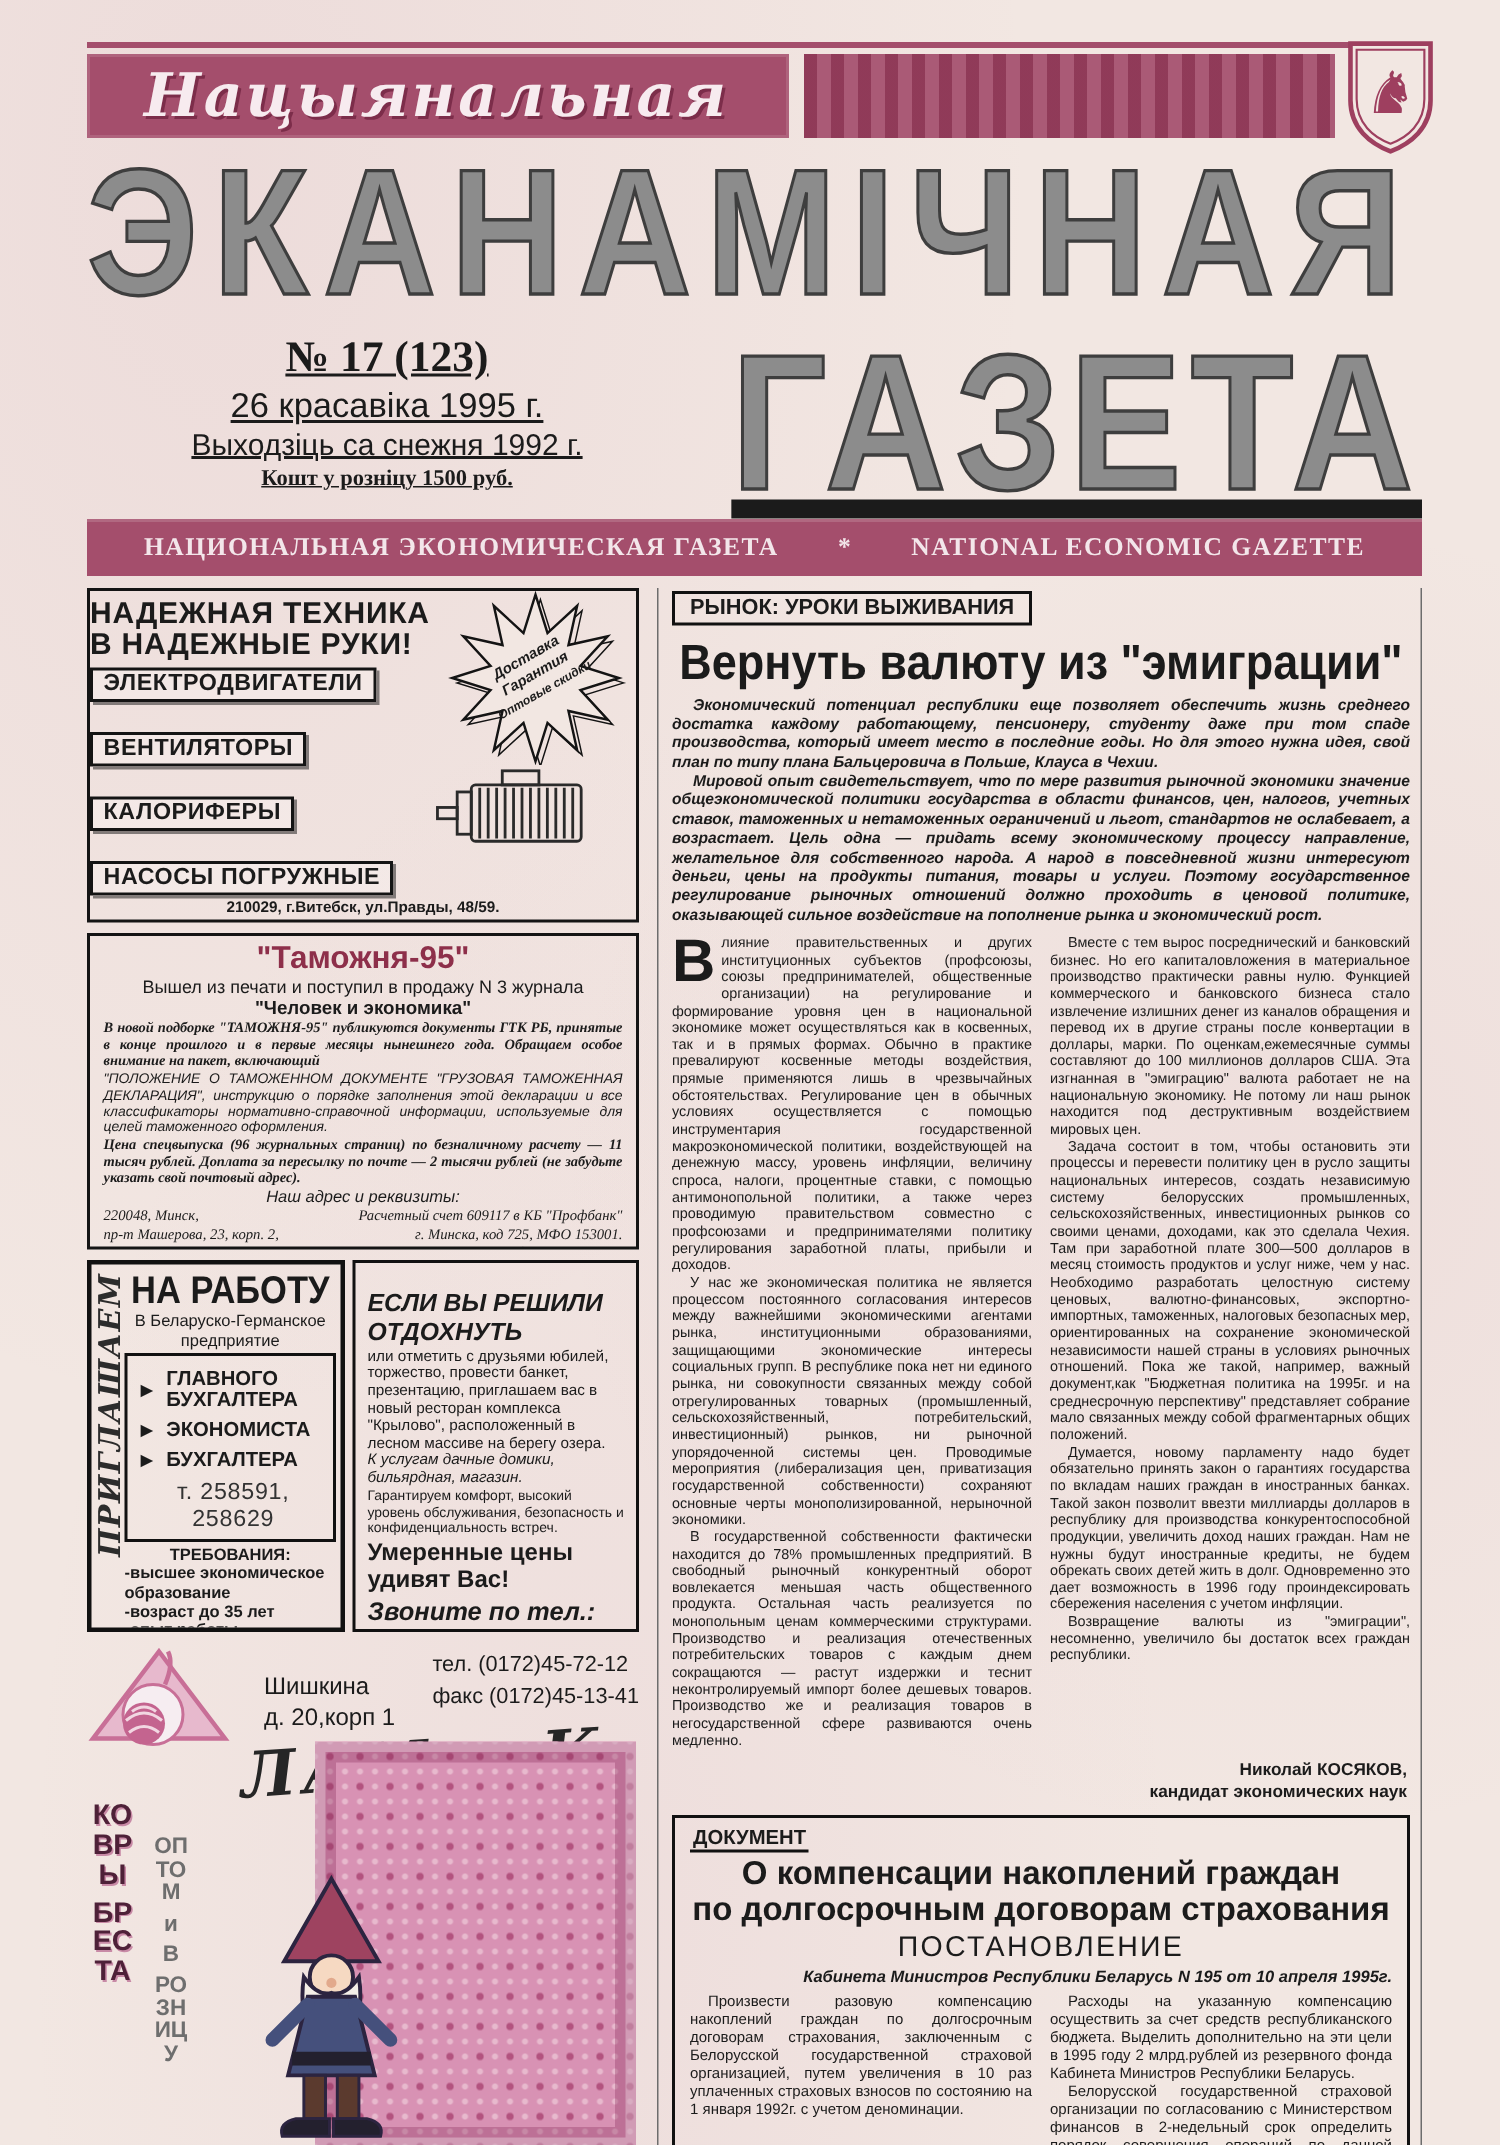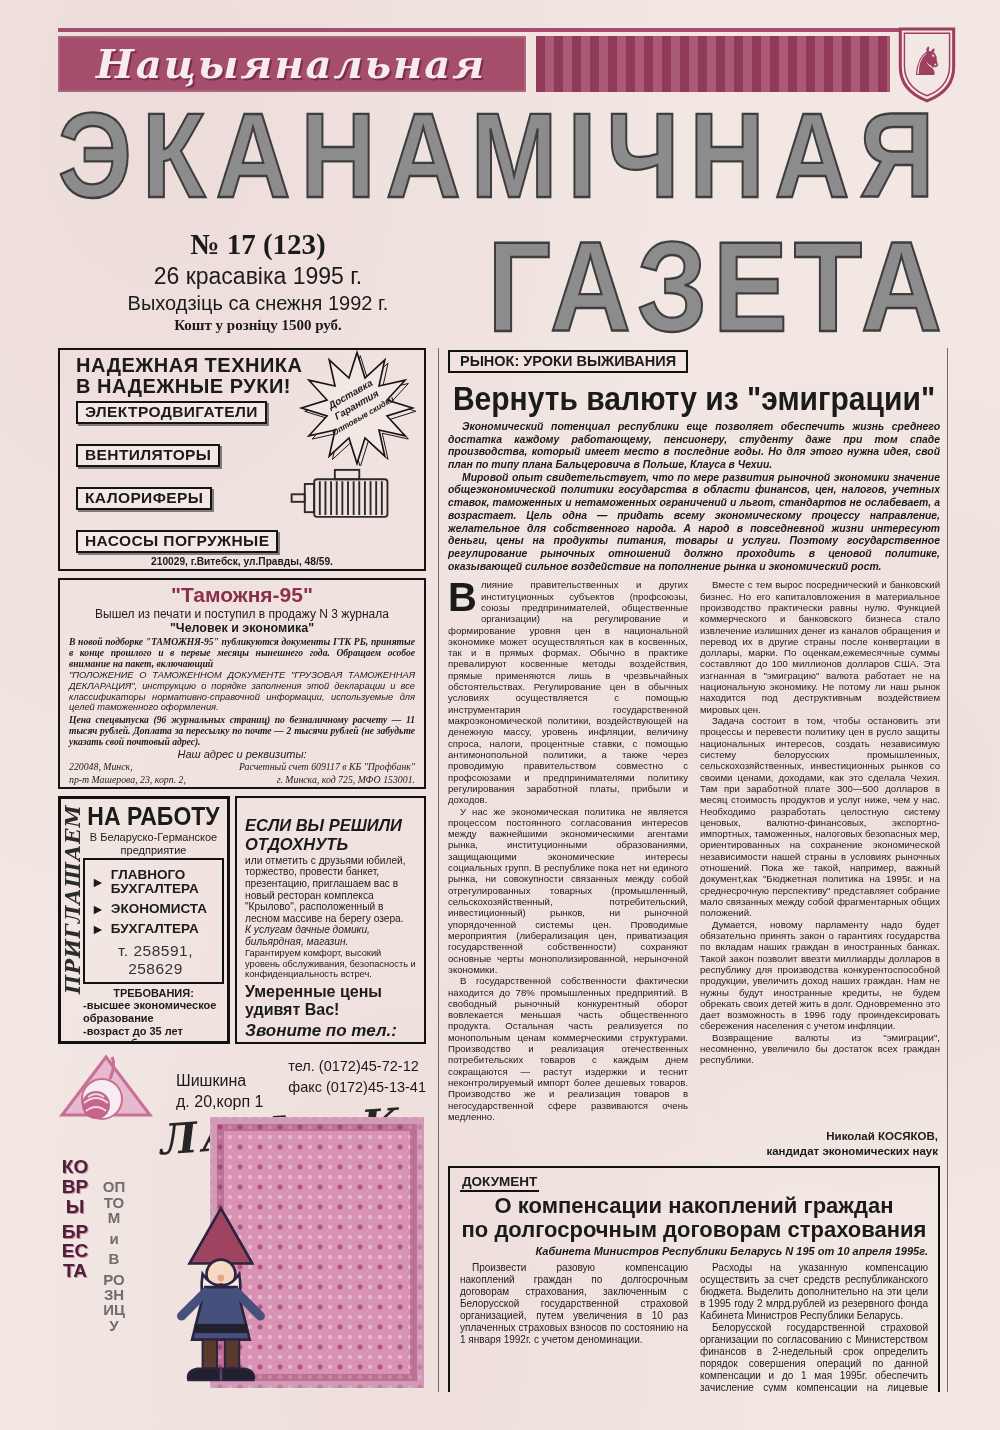--- a/index.html
+++ b/index.html
@@ -20,39 +20,39 @@
   .banner-left { background:#a44e6c; flex:0 0 468px; display:flex; align-items:center; padding-left:38px;
       box-shadow:inset 0 0 0 2px rgba(255,255,255,.12); }
   .script-title { font-family:"DejaVu Serif", serif; font-style:italic; font-weight:bold;
       font-size:40px; color:#f7ebef; letter-spacing:2px; text-shadow:2px 2px 0 #7c2d4a; line-height:1; }
   .banner-right { background:#a44e6c; flex:1; margin-right:58px;
       background-image:repeating-linear-gradient(90deg, rgba(120,35,65,.45) 0 9px, rgba(255,255,255,.07) 9px 18px); }
   .coa { position:absolute; right:-10px; top:-10px; width:62px; height:78px; }
   .big-title { font-weight:800; color:#8c8c8c; -webkit-text-stroke:2px #3e3e3e;
       white-space:nowrap; line-height:1; transform:scaleY(1.15); transform-origin:top left; }
   .title1 { font-size:104px; letter-spacing:10px; height:122px; margin-top:4px; }
-  .row3 { display:flex; height:122px; align-items:center; }
+  .row3 { display:flex; height:122px; align-items:flex-start;text-decoration:underline; }
   .issue-info { flex:0 0 400px; text-align:center; padding-top:4px; }
   .issue-number { font-family:"Liberation Serif", serif; font-weight:bold; font-size:29px; }
   .issue-date { font-size:23px; margin-top:2px; }
   .issue-since { font-size:20px; margin-top:2px; }
   .issue-price { font-family:"Liberation Serif", serif; font-weight:bold; font-size:15px; margin-top:2px; }
   .title2 { font-size:112px; letter-spacing:6px; transform-origin:top right; margin-left:auto; }
   .subtitle-bar { height:38px; background:#a44e6c; margin-top:6px; display:flex; align-items:center;
       justify-content:space-between; padding:0 38px; color:#f3e6ea;
       font-family:"Liberation Serif", serif; font-weight:bold; font-size:17px; letter-spacing:1px;
       box-shadow:inset 0 2px 0 rgba(255,255,255,.15); }
   
   .content { display:flex; gap:12px; margin-top:8px; height:1044px; }
   .ads-col { flex:0 0 368px; display:flex; flex-direction:column; gap:7px; }
   .art-wrap { flex:1; border-left:1px solid #6d6d6d; border-right:1px solid #6d6d6d;
       padding:0 7px 0 9px; display:flex; flex-direction:column; overflow:hidden; }
   .box { border:2px solid #141414; }
   
-  .tech { height:229px; position:relative; padding:5px 16px; overflow:hidden; }
+  .tech { height:229px; position:relative; padding:5px 0; overflow:hidden; }
   .tech-title { font-size:20px; font-weight:800; line-height:1.06; letter-spacing:.5px; width:230px; }
   .tech-items { margin-top:4px; display:flex; flex-direction:column; gap:20px; align-items:flex-start; }
   .tech-item { border:2px solid #141414; box-shadow:2px 2px 0 rgba(20,20,20,.5);
       padding:0 7px 1px; font-size:15.5px; font-weight:bold; letter-spacing:.4px; background:rgba(255,255,255,.25); }
   .starburst { position:absolute; right:2px; top:0; width:130px; height:116px; }
   .starburst text { font-weight:bold; font-style:italic; fill:#1b1b1b; }
   .motor { position:absolute; right:10px; top:118px; width:132px; height:62px; }
   .tech-addr { text-align:center; font-weight:bold; font-size:10.2px; margin-top:3px; line-height:1.2; }
   .tech-firm-row { border-top:2px solid #141414; margin-top:3px; padding-top:2px;
       display:flex; justify-content:space-between; font-weight:800; font-size:14px; }
@@ -160,20 +160,25 @@
     <div class="big-title title1">ЭКАНАМІЧНАЯ</div>
     <div class="row3">
       <div class="issue-info">
         <div class="issue-number">№ 17 (123)</div>
         <div class="issue-date">26 красавіка 1995 г.</div>
         <div class="issue-since">Выходзіць са снежня 1992 г.</div>
         <div class="issue-price">Кошт у розніцу 1500 руб.</div>
       </div>
       <div class="big-title title2">ГАЗЕТА</div>
     </div>
+    <div class="subtitle-bar">
+      <span>НАЦИОНАЛЬНАЯ ЭКОНОМИЧЕСКАЯ ГАЗЕТА</span>
+      <span>*</span>
+      <span>NATIONAL ECONOMIC GAZETTE</span>
+    </div>
   </div>
 
   <div class="content">
 
     <div class="ads-col">
 
       <div class="box tech">
         <div class="tech-title">
           <div>НАДЕЖНАЯ ТЕХНИКА</div>
           <div>В НАДЕЖНЫЕ РУКИ!</div>
@@ -348,20 +353,21 @@
         <div>Николай КОСЯКОВ,</div>
         <div>кандидат экономических наук</div>
       </div>
 
       <div class="doc">
         <div class="doc-kicker">ДОКУМЕНТ</div>
         <div class="doc-title">
           <div>О компенсации накоплений граждан</div>
           <div>по долгосрочным договорам страхования</div>
         </div>
+        <div class="doc-res">ПОСТАНОВЛЕНИЕ</div>
         <div class="doc-src">Кабинета Министров Республики Беларусь N 195 от 10 апреля 1995г.</div>
         <div class="doc-cols">
           <div class="col">
             <p>Произвести разовую компенсацию накоплений граждан по долгосрочным договорам страхования, заключенным с Белорусской государственной страховой организацией, путем увеличения в 10 раз уплаченных страховых взносов по состоянию на 1 января 1992г. с учетом деноминации.</p>
           </div>
           <div class="col">
             <p>Расходы на указанную компенсацию осуществить за счет средств республиканского бюджета. Выделить дополнительно на эти цели в 1995 году 2 млрд.рублей из резервного фонда Кабинета Министров Республики Беларусь.</p>
             <p>Белорусской государственной страховой организации по согласованию с Министерством финансов в 2-недельный срок определить порядок совершения операций по данной компенсации и до 1 мая 1995г. обеспечить зачисление сумм компенсации на лицевые счета страхователей.</p>
 
           </div>

